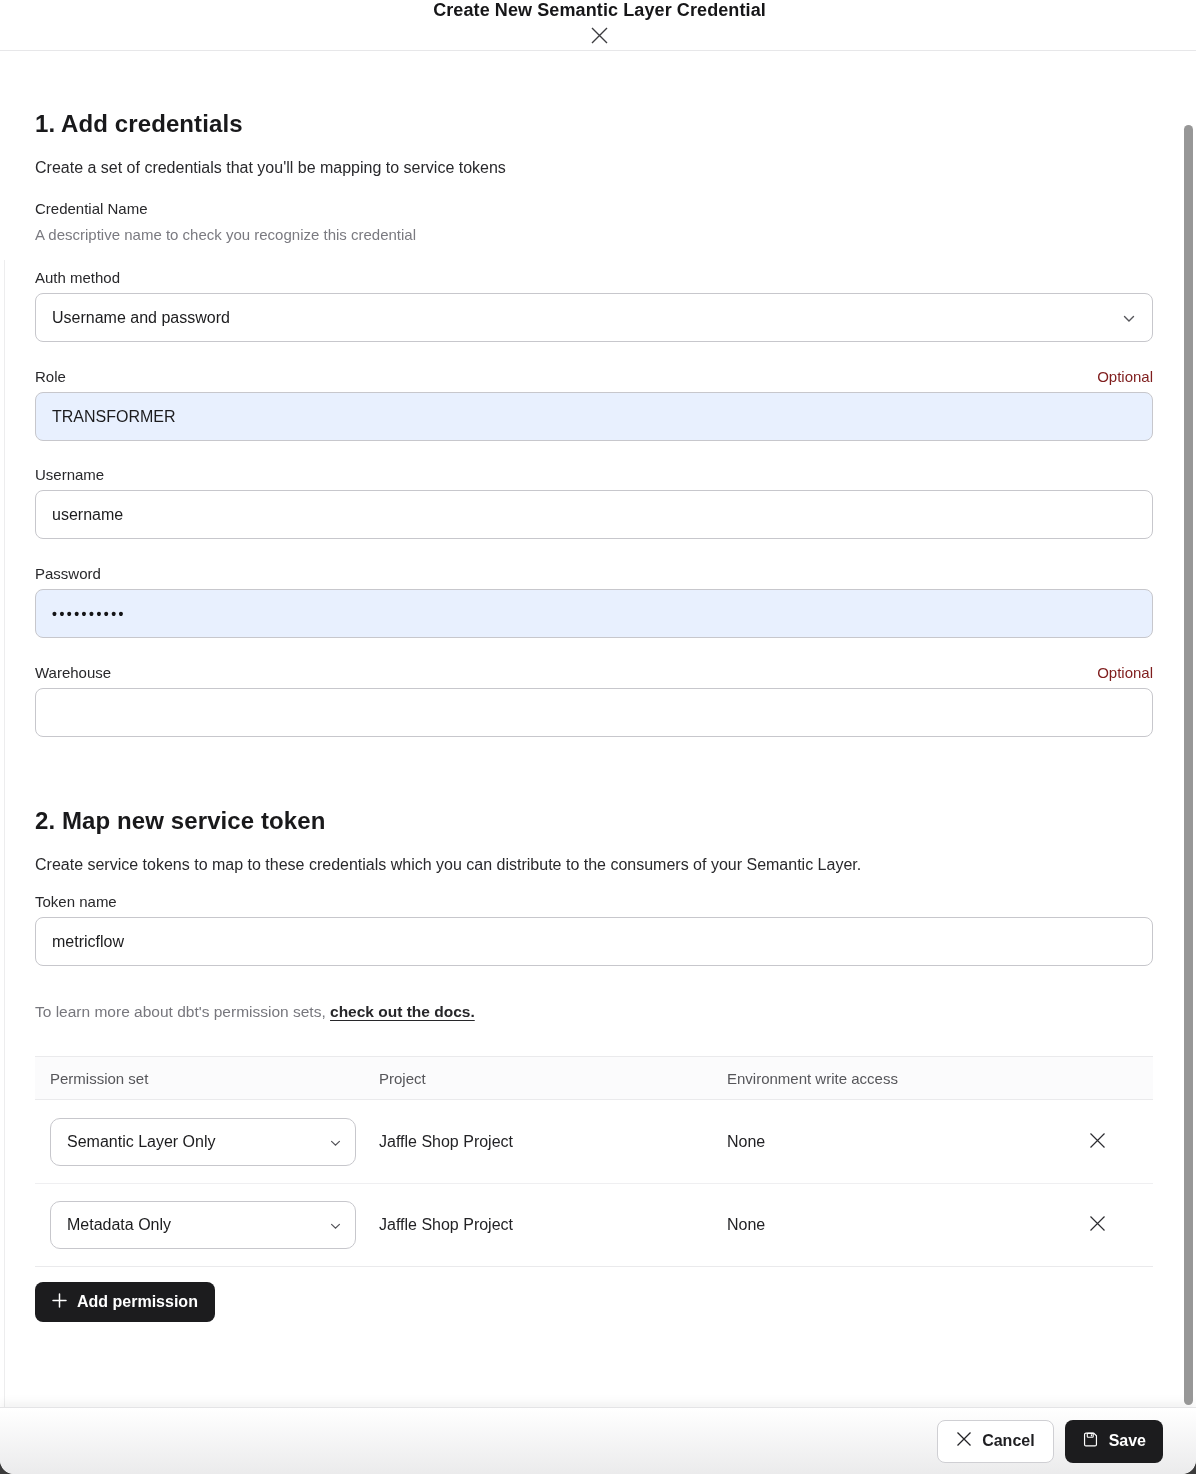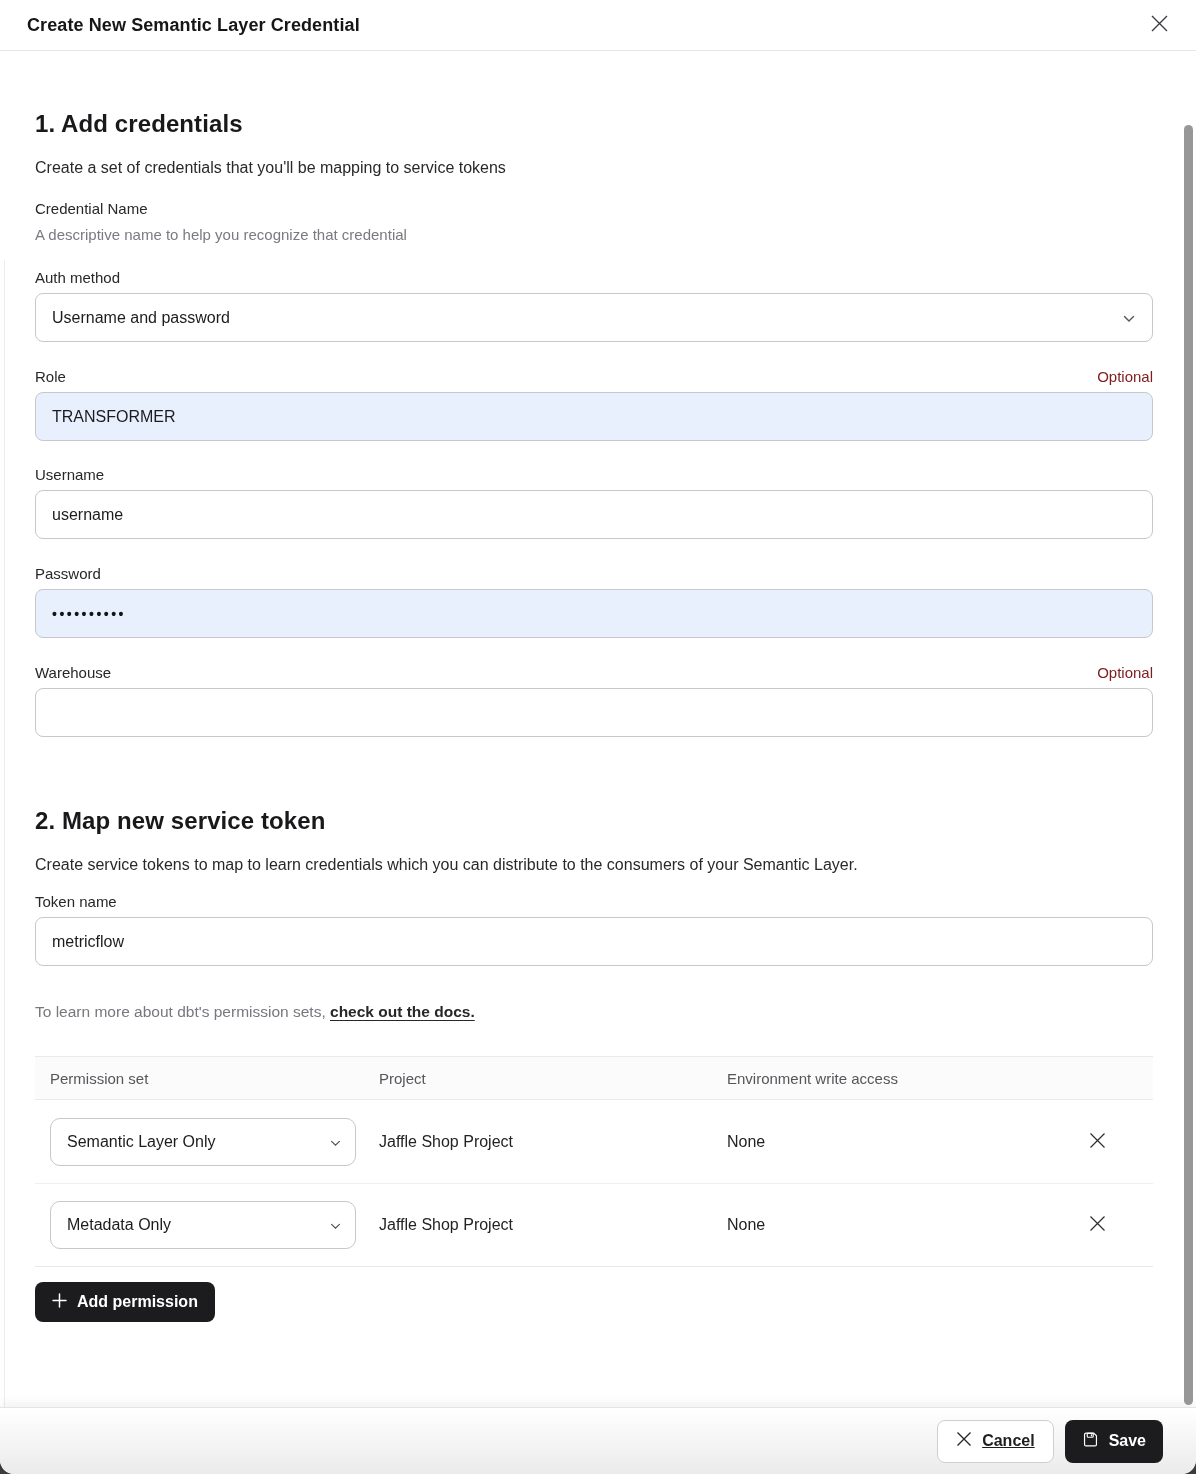--- a/index.html
+++ b/index.html
@@ -16,20 +16,21 @@
     border-radius:0 0 14px 14px;
     overflow:hidden;
   }
   
   .modal-header {
     height:51px;
     display:flex; align-items:center; justify-content:space-between;
     padding:0 24px 0 27px;
     border-bottom:1px solid #e7e7e9;
     background:#fff;
+    flex-direction:column;
   }
   .modal-title { font-size:18px; font-weight:700; color:#161618; letter-spacing:.1px; }
   .icon-btn {
     background:none; border:none; cursor:pointer;
     display:flex; align-items:center; justify-content:center;
     width:26px; height:26px; padding:0;
   }
   
   .modal-body { position:relative; padding:0 43px 0 35px; }
   .left-edge-line { position:absolute; left:4px; top:150px; height:1175px; width:1px; background:#ededee; }
@@ -97,21 +98,20 @@
   }
   
   .modal-footer {
     position:absolute; left:0; right:0; bottom:0; height:67px;
     background:linear-gradient(#ffffff, #ebebec);
     border-top:1px solid #e4e4e6;
     box-shadow:0 -5px 10px rgba(0,0,0,.05);
     display:flex; align-items:center; justify-content:flex-end;
     gap:11px; padding:0 33px;
     border-radius:0 0 14px 14px;
-    text-decoration:underline;
   }
   .footer-save { height:43px; }
   
   .scrollbar-thumb {
     position:absolute; right:3px; top:125px;
     width:9px; height:1280px;
     background:#979797; border-radius:5px;
     z-index:60; cursor:pointer;
   }
 </style>
@@ -135,21 +135,21 @@
     <div class="modal-body">
       <div class="left-edge-line"></div>
 
       
       <div class="section-heading sh-1">1. Add credentials</div>
       <div class="section-desc">Create a set of credentials that you'll be mapping to service tokens</div>
 
       <div class="label-row mt-cred">
         <span class="field-label">Credential Name</span>
       </div>
-      <div class="helper">A descriptive name to help you recognize that credential</div>
+      <div class="helper">A descriptive name to check you recognize this credential</div>
 
       <div class="label-row mt-std">
         <span class="field-label">Auth method</span>
       </div>
       <div class="select-box">
         <span>Username and password</span>
         <span>
           <svg width="12" height="8" viewBox="0 0 12 8">
               <path d="M1.5 1.5 L6 6 L10.5 1.5" stroke="#55555a" stroke-width="1.4" fill="none" stroke-linecap="round"></path>
             </svg>
@@ -173,21 +173,21 @@
       <input class="text-input autofill password-style" type="text" value="••••••••••" style="">
 
       <div class="label-row mt-std">
         <span class="field-label">Warehouse</span>
         <span class="optional">Optional</span>
       </div>
       <input class="text-input" type="text" value="" style="">
 
       
       <div class="section-heading sh-2">2. Map new service token</div>
-      <div class="section-desc">Create service tokens to map to learn credentials which you can distribute to the consumers of your Semantic Layer.</div>
+      <div class="section-desc">Create service tokens to map to these credentials which you can distribute to the consumers of your Semantic Layer.</div>
 
       <div class="label-row mt-token">
         <span class="field-label">Token name</span>
       </div>
       <input class="text-input" type="text" value="metricflow" style="">
 
       <div class="docs-line">
         <span>To learn more about dbt's permission sets,</span>
         <a class="docs-link">check out the docs.</a>
       </div>

